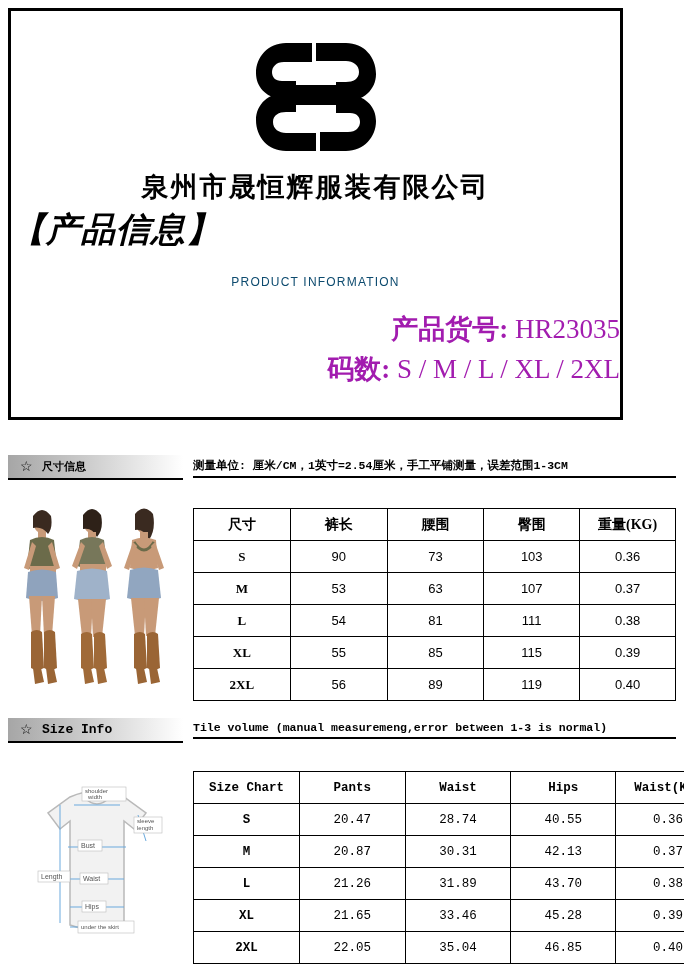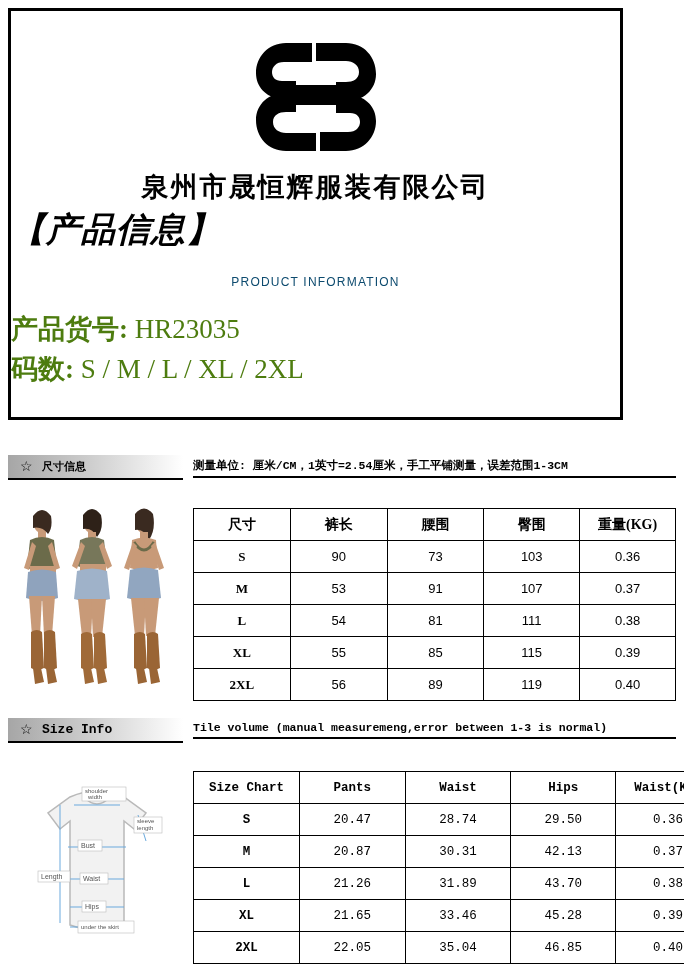--- a/index.html
+++ b/index.html
@@ -61,24 +61,24 @@
     left: 0; right: 0;
     top: 264px;
     text-align: center;
     font-size: 12px;
     letter-spacing: 1.2px;
     color: #0c4a6e;
   }
   .prod-line {
     position: absolute;
     left: 0; right: 0;
-    text-align: left;
+    text-align: right;
     font-family: "Liberation Serif", serif;
     font-size: 27px;
-    color: #4d7c0f;
+    color: #a21caf;
   }
   .prod-line .cn { font-weight: bold; }
   .prod-code { top: 300px; }
   .prod-sizes { top: 340px; }
 
   
   .section-bar {
     position: absolute;
     width: 175px;
     height: 25px;
@@ -303,21 +303,21 @@
       <tr>
         <td class="sz">S</td>
         <td>90</td>
         <td>73</td>
         <td>103</td>
         <td>0.36</td>
       </tr>
       <tr>
         <td class="sz">M</td>
         <td>53</td>
-        <td>91</td>
+        <td>63</td>
         <td>107</td>
         <td>0.37</td>
       </tr>
       <tr>
         <td class="sz">L</td>
         <td>54</td>
         <td>81</td>
         <td>111</td>
         <td>0.38</td>
       </tr>
@@ -402,21 +402,21 @@
         <th>Waist</th>
         <th>Hips</th>
         <th>Waist(KG)</th>
       </tr>
     </thead>
     <tbody>
       <tr>
         <td class="sz">S</td>
         <td>20.47</td>
         <td>28.74</td>
-        <td>29.50</td>
+        <td>40.55</td>
         <td>0.36</td>
       </tr>
       <tr>
         <td class="sz">M</td>
         <td>20.87</td>
         <td>30.31</td>
         <td>42.13</td>
         <td>0.37</td>
       </tr>
       <tr>

